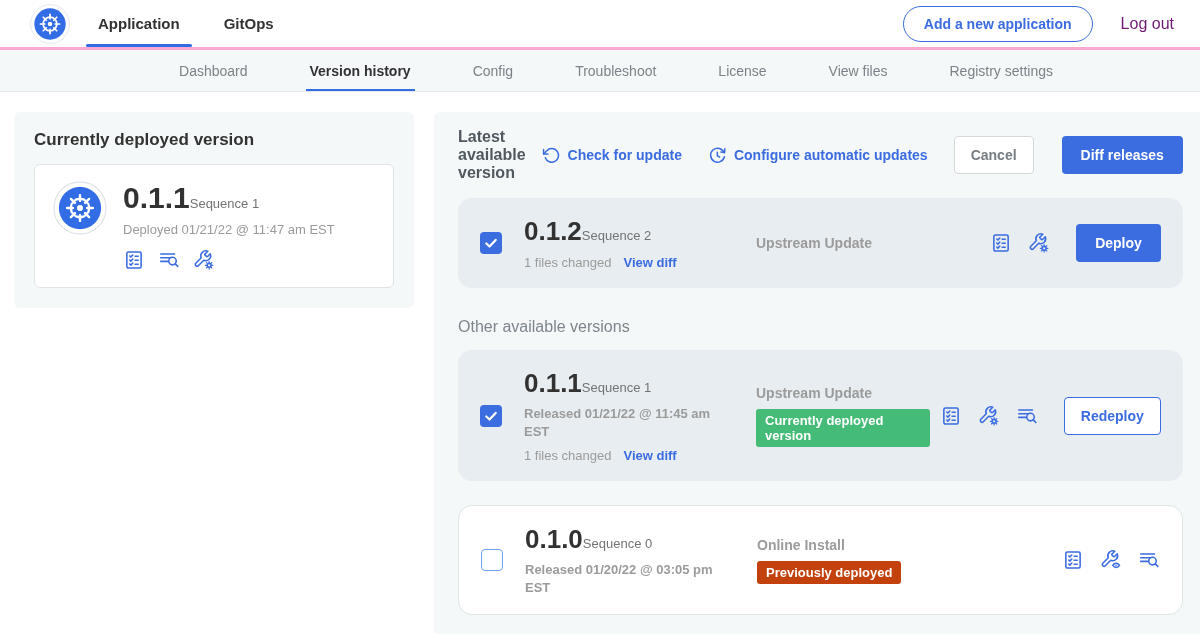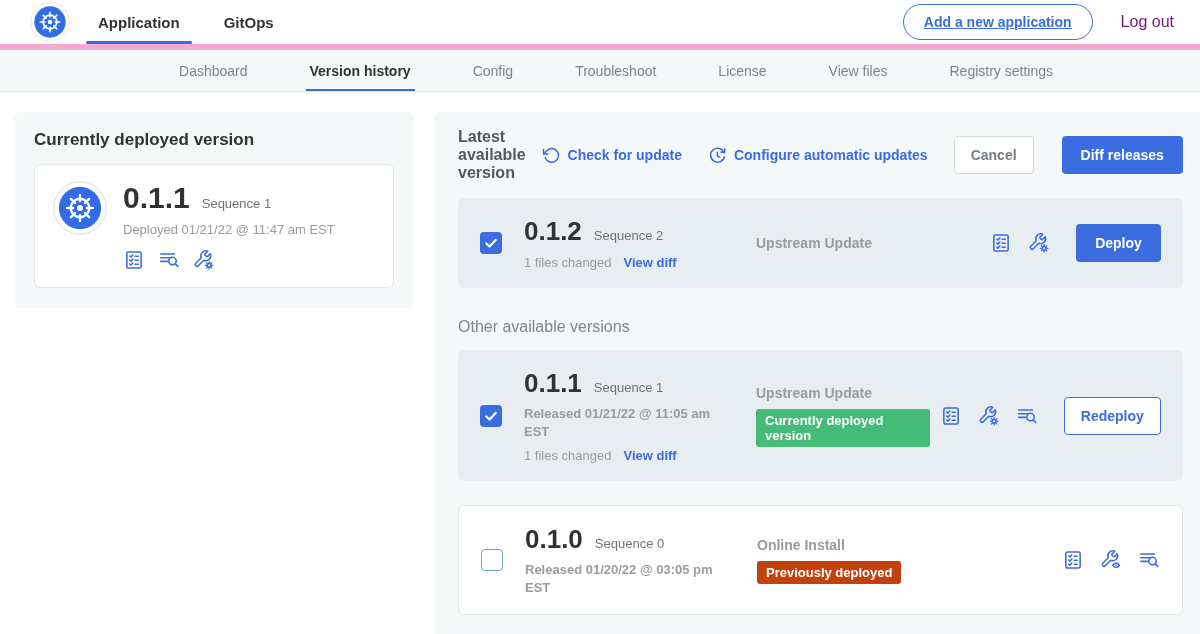--- a/index.html
+++ b/index.html
@@ -1,32 +1,32 @@
 <!DOCTYPE html>
 <html><head>
 <meta charset="utf-8">
 <style>
   * { margin:0; padding:0; box-sizing:border-box; }
   html,body { width:1200px; height:634px; background:#fff; overflow:hidden;
     font-family:"Liberation Sans", sans-serif; color:#323232; }
 
   
   .topnav { height:50px; display:flex; align-items:center; padding:0 26px 0 30px;
-    border-bottom:6px solid #f9a8d4; background:#fff; }
+    border-bottom:3px solid #f9a8d4; background:#fff; }
   .logo { width:40px; height:40px; margin-right:28px; flex:none; }
   .logo svg { width:100%; height:100%; display:block; }
   .topnav-tabs { display:flex; gap:44px; height:100%; align-items:stretch; }
   .topnav-tab { font-size:15px; font-weight:700; color:#323232; display:flex;
     align-items:center; position:relative; cursor:pointer; }
   .topnav-tab.active::after { content:""; position:absolute; left:-12px; right:-12px;
     bottom:0; height:3px; background:#326de6; border-radius:2px; }
   .topnav-spacer { flex:1; }
   .add-app-btn { border:1px solid #3b6ce0; color:#3b6ce0; background:#fff;
     border-radius:30px; padding:9px 20px; font-size:14px; font-weight:700;
-    font-family:inherit; cursor:pointer; margin-right:28px;text-decoration:underline; }
+    font-family:inherit; cursor:pointer; margin-right:28px; }
   .logout { font-size:16px; color:#701a75; cursor:pointer; }
 
   
   .subnav { height:42px; background:#f5f8f9; border-bottom:1px solid #e4e8ea;
     display:flex; justify-content:center; gap:62px;padding-left:32px; }
   .subnav-tab { font-size:14px; color:#7c8388; font-weight:500; display:flex;
     align-items:center; position:relative; cursor:pointer; }
   .subnav-tab.active { color:#323232; font-weight:700; }
   .subnav-tab.active::after { content:""; position:absolute; left:-4px; right:-4px;
     bottom:0; height:2px; background:#326de6; }
@@ -35,21 +35,21 @@
   .main { display:flex; padding:20px 14px 0; gap:20px; align-items:flex-start; }
 
   
   .deployed-card { width:400px; flex:none; background:#f5f8f9; border-radius:6px;
     padding:18px 20px 20px; }
   .deployed-title { font-size:17px; font-weight:700; color:#323232; margin-bottom:14px; }
   .deployed-inner { background:#fff; border:1px solid #e0e4e7; border-radius:6px;
     padding:16px 18px; display:flex; gap:16px; }
   .k8s-badge { width:54px; height:54px; flex:none; }
   .k8s-badge svg { width:100%; height:100%; display:block; }
-  .version-line { display:flex; align-items:baseline; gap:12px; }
+  .version-line { display:flex; align-items:baseline; }
   .version-number-lg { font-size:30px; font-weight:800; color:#323232; }
   .sequence { font-size:13px; color:#737373; font-weight:500; }
   .deployed-at { font-size:13px; color:#9b9b9b; margin-top:7px; font-weight:500; }
   .icon-row { display:flex; gap:13px; margin-top:12px; color:#3b6ce0; }
   .icon { width:22px; height:22px; display:inline-block; cursor:pointer; }
   .icon svg { width:100%; height:100%; display:block; }
 
   
   .right-panel { flex:1; background:#f5f8f9; border-radius:6px; padding:16px 24px 22px; }
   .panel-header { display:flex; align-items:center; margin-bottom:16px; }
@@ -57,21 +57,21 @@
   .link-btn { display:flex; align-items:center; gap:7px; color:#3b6ce0; font-size:14px;
     font-weight:600; margin-right:26px; cursor:pointer; white-space:nowrap; }
   .link-btn .icon { width:19px; height:19px; cursor:pointer; }
   .header-spacer { flex:1; }
   .btn { border-radius:4px; font-size:14px; font-weight:700; padding:10px 16px;
     border:1px solid transparent; font-family:inherit; cursor:pointer; white-space:nowrap; }
   .btn-cancel { background:#fff; border-color:#d3d8db; color:#767d82; margin-right:28px; }
   .btn-primary { background:#3b6ce0; color:#fff; padding:10px 18px; }
   .btn-outline { background:#fff; border-color:#3b6ce0; color:#3b6ce0; }
 
-  .version-row { display:flex; align-items:center; border-radius:6px; padding:18px 22px; }
+  .version-row { display:flex; align-items:center; border-radius:14px; padding:18px 22px; }
   .version-row.selected { background:#e7edf1; }
   .version-row.plain { background:#fff; border:1px solid #e0e4e7; }
   .checkbox { width:22px; height:22px; border-radius:4px; margin-right:22px; flex:none;
     cursor:pointer; }
   .checkbox.checked { background:#3b6ce0; display:flex; align-items:center;
     justify-content:center; }
   .checkbox.checked svg { width:16px; height:16px; }
   .checkbox.unchecked { background:#fff; border:1.5px solid #70a0f5; }
   .row-info { width:232px; flex:none; }
   .version-number { font-size:26px; font-weight:800; color:#323232; }
@@ -253,21 +253,21 @@
       <span class="checkbox checked">
           <svg viewBox="0 0 24 24" fill="none" stroke="#ffffff" stroke-width="3.4" stroke-linecap="round" stroke-linejoin="round">
             <polyline points="5 12.8 9.8 17.2 19 7.4"></polyline>
           </svg>
         </span>
       <div class="row-info">
         <div class="version-line">
           <span class="version-number">0.1.1</span>
           <span class="sequence">Sequence 1</span>
         </div>
-        <div class="released">Released 01/21/22 @ 11:05 am EST</div>
+        <div class="released">Released 01/21/22 @ 11:45 am EST</div>
         <div class="files-line">
           <span>1 files changed</span>
           <span class="view-diff">View diff</span>
         </div>
       </div>
       <div class="row-source">
         <div class="source-label">Upstream Update</div>
         <span class="badge badge-green">Currently deployed version</span>
       </div>
       <div class="row-actions">

